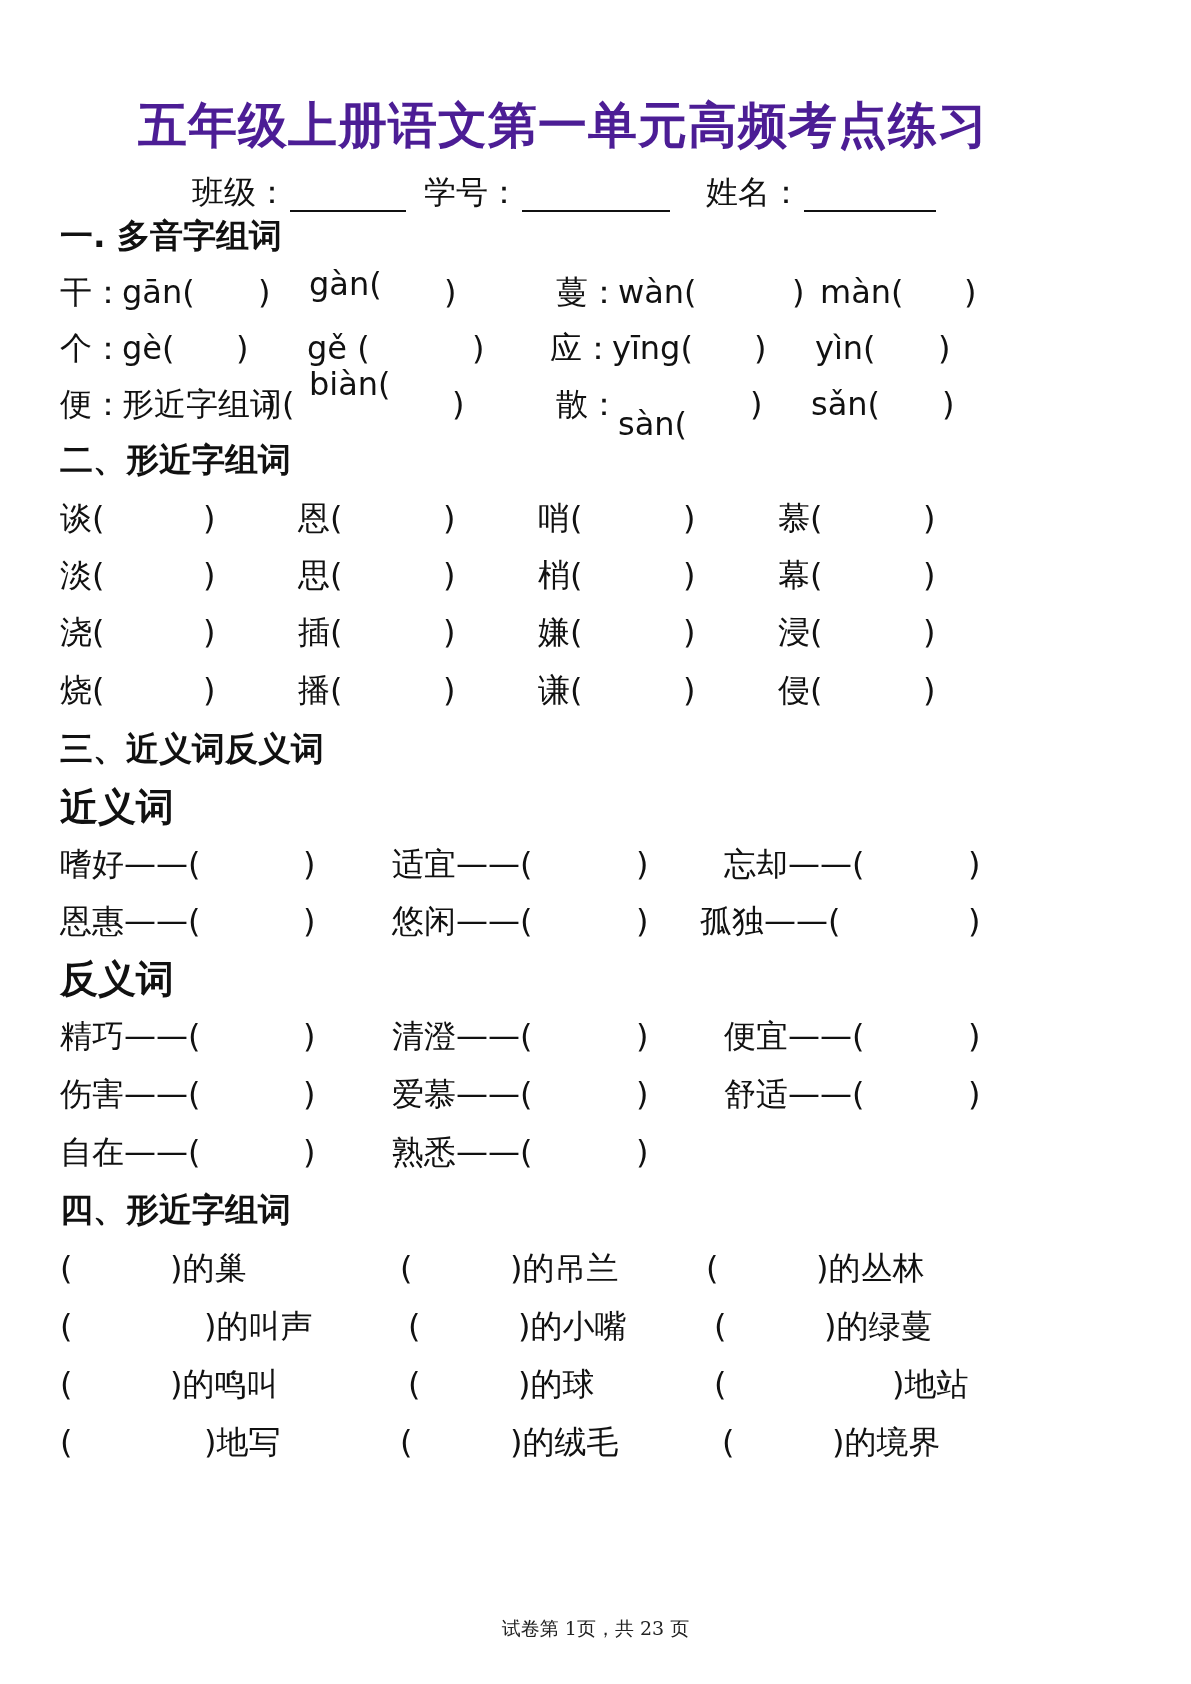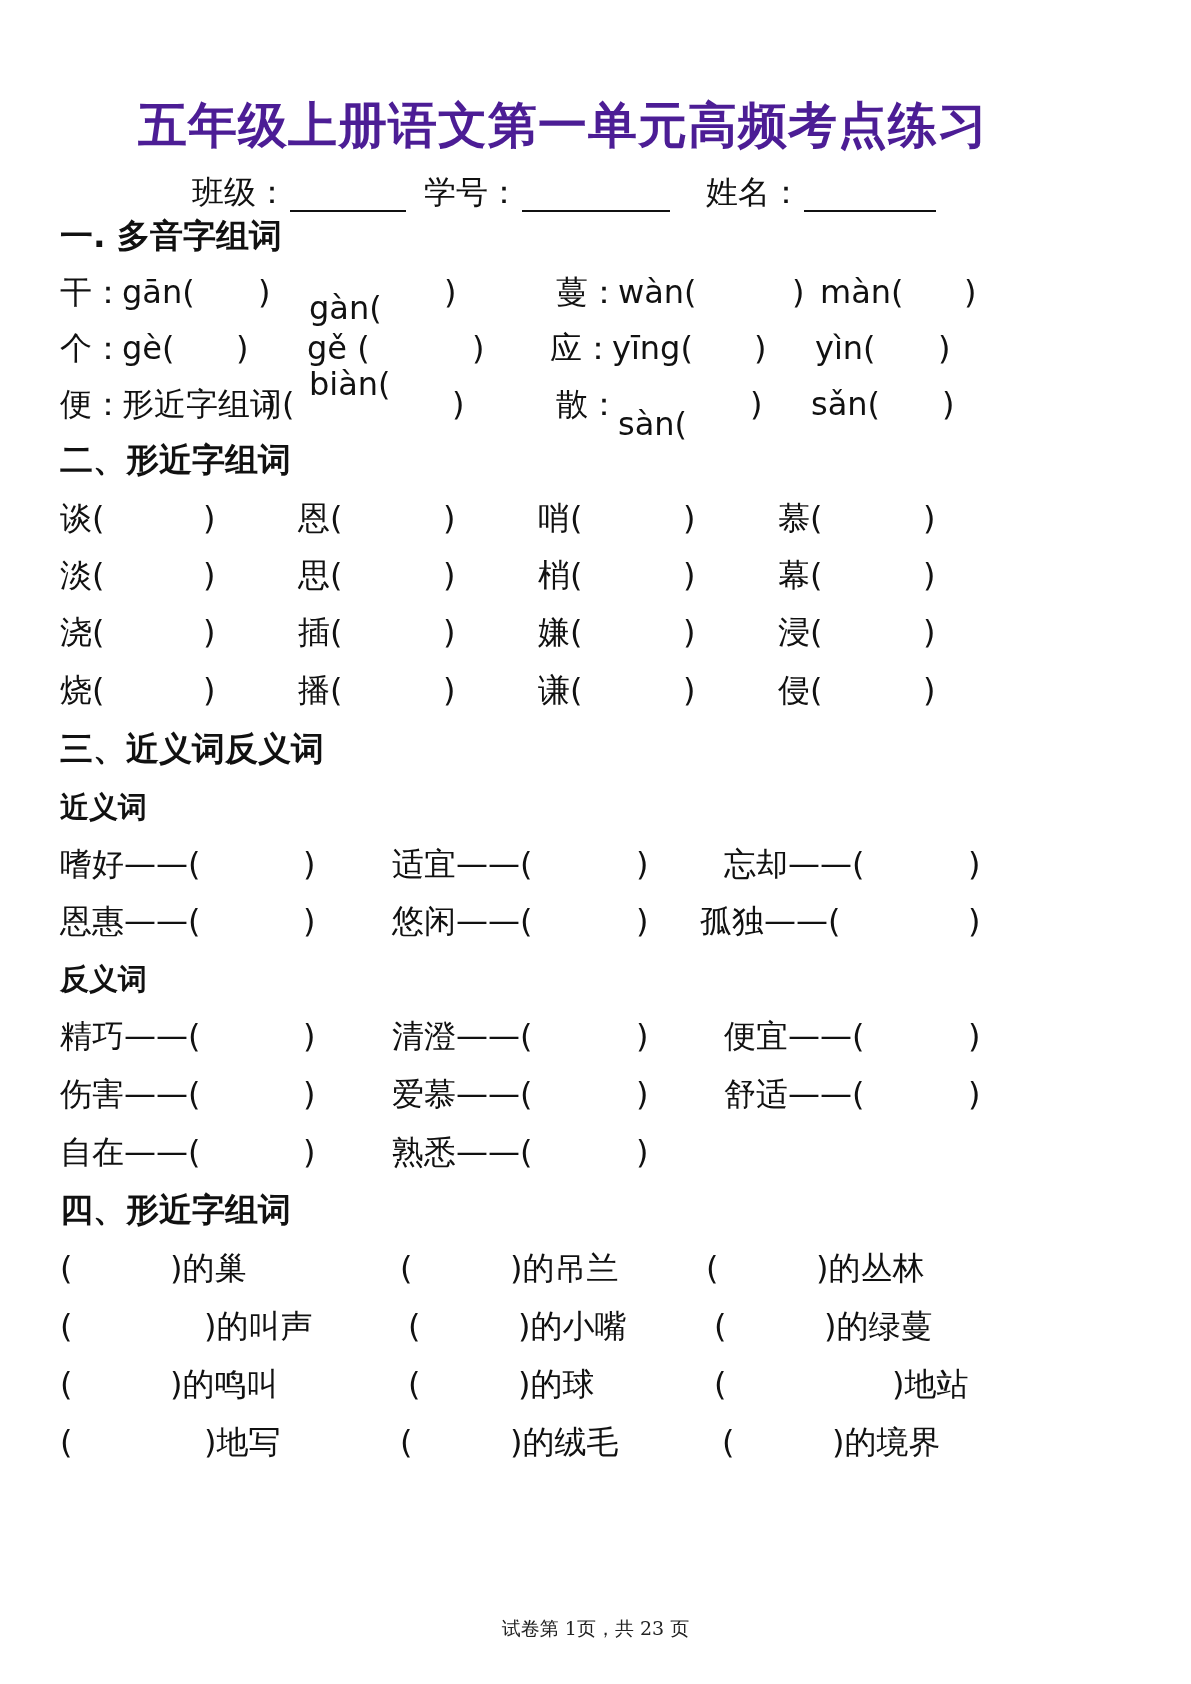--- a/index.html
+++ b/index.html
@@ -4,21 +4,21 @@
 <style>
   html, body { margin: 0; padding: 0; background: #ffffff; }
   body { width: 1191px; height: 1684px; position: relative; overflow: hidden;
          font-family: "DejaVu Sans", "Liberation Sans", sans-serif; color: #111; }
   .title { position: absolute; left: 0; width: 1126px; top: 86px; text-align: center;
            font-size: 49px; font-weight: bold; letter-spacing: 1px; line-height: 80px; color: #4c1d95; }
   .info { position: absolute; top: 170px; left: 0; width: 1191px; height: 50px; }
   .info .lbl { position: absolute; font-size: 32px; line-height: 44px; top: 0; }
   .info .blank { position: absolute; top: 40px; height: 0; border-bottom: 2px solid #111; }
   .h { position: absolute; left: 60px; font-size: 33px; font-weight: bold; line-height: 44px; }
-  .sub { position: absolute; left: 60px; font-size: 29px; font-weight: bold; line-height: 44px; }
+  .sub { position: absolute; left: 60px; font-size: 38px; font-weight: bold; line-height: 44px; }
   .cell { position: absolute; font-size: 32px; line-height: 44px; white-space: pre; }
   .paren { position: absolute; font-size: 32px; line-height: 44px; }
   .footer { position: absolute; left: 0; width: 1191px; top: 1616px; text-align: center;
             font-family: "DejaVu Serif", "Liberation Serif", serif; font-size: 19px; color: #222; }
 </style>
 </head>
 <body>
 
 <div class="title">五年级上册语文第一单元高频考点练习</div>
 
@@ -30,21 +30,21 @@
   <span class="lbl" style="left:706px">姓名：</span>
   <span class="blank" style="left:804px;width:132px"></span>
 </div>
 
 <div class="h" style="top:214px">一. 多音字组词</div>
 
 <div>
   <span class="cell" style="left:60px;top:270px">干：</span>
   <span class="cell" style="left:122px;top:270px">gān(</span>
   <span class="paren" style="left:258px;top:270px">)</span>
-  <span class="cell" style="left:309px;top:286px">gàn(</span>
+  <span class="cell" style="left:309px;top:262px">gàn(</span>
   <span class="paren" style="left:444px;top:270px">)</span>
   <span class="cell" style="left:556px;top:270px">蔓：</span>
   <span class="cell" style="left:618px;top:270px">wàn(</span>
   <span class="paren" style="left:792px;top:270px">)</span>
   <span class="cell" style="left:820px;top:270px">màn(</span>
   <span class="paren" style="left:964px;top:270px">)</span>
 </div>
 <div>
   <span class="cell" style="left:60px;top:326px">个：</span>
   <span class="cell" style="left:122px;top:326px">gè(</span>

